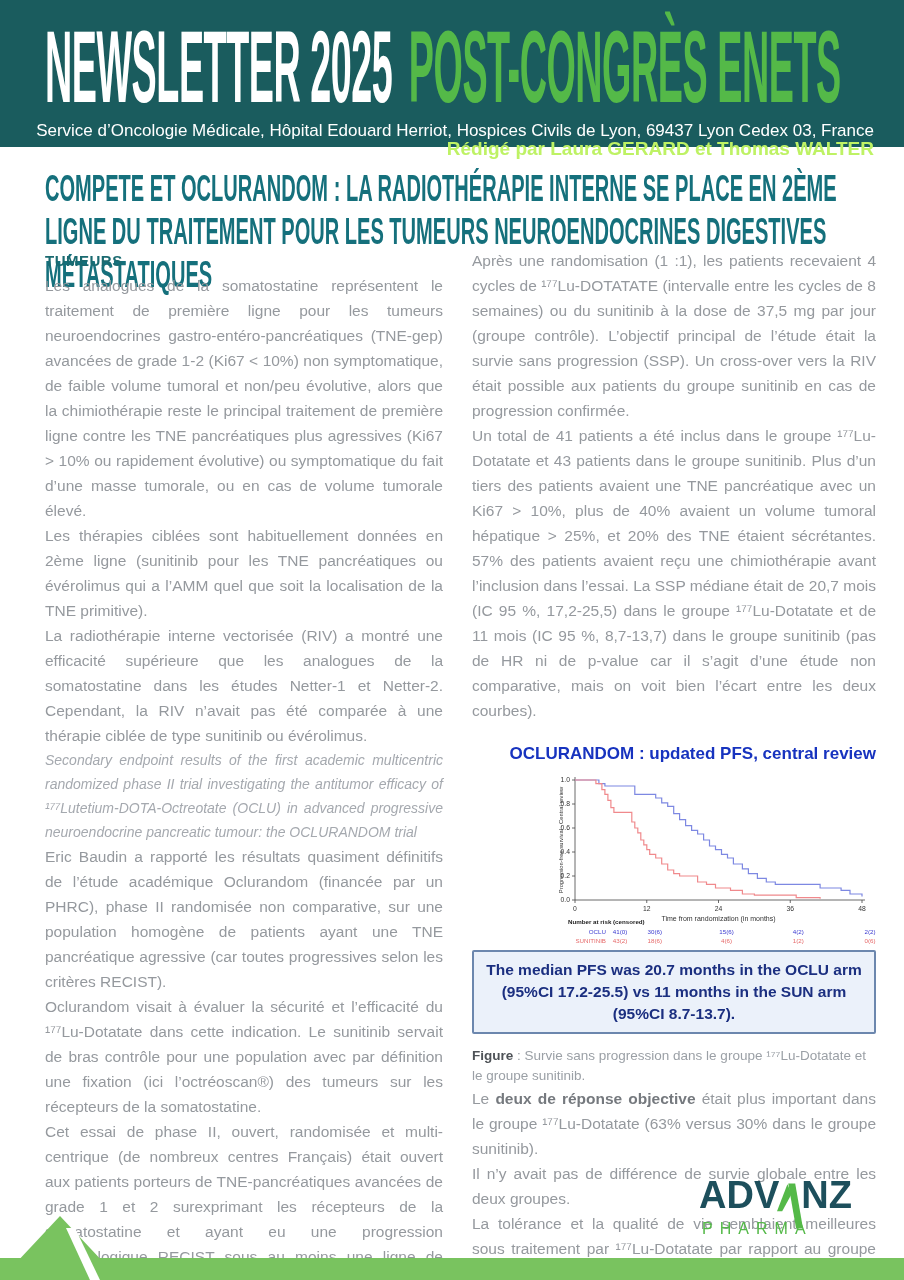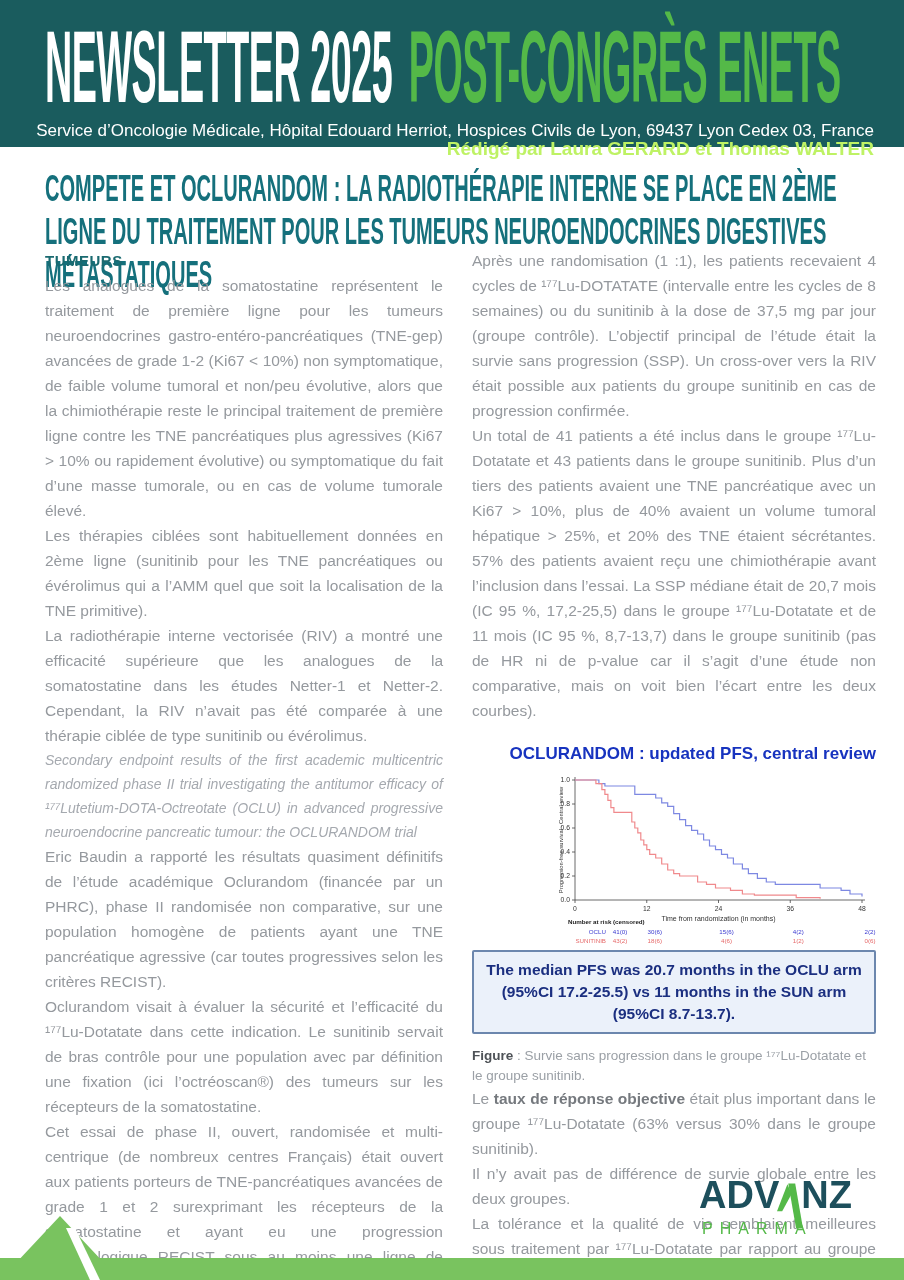--- a/index.html
+++ b/index.html
@@ -130,21 +130,21 @@
           <text x="398" y="171" text-anchor="middle" font-size="6.2" fill="#E66A6A">0(6)</text>
         </svg>
       <div class="pfs-box">The median PFS was 20.7 months in the OCLU arm (95%CI 17.2-25.5) vs 11 months in the SUN arm (95%CI 8.7-13.7).</div>
     </div>
 
     <p class="caption">
       <span class="cap-label">Figure</span><span> : Survie sans progression dans le groupe ¹⁷⁷Lu-Dotatate et le groupe sunitinib.</span>
     </p>
 
     <p class="mt-md">
-      <span>Le </span><strong style="color:#75797E;">taux de réponse objective</strong><span> était plus important dans le groupe ¹⁷⁷Lu-Dotatate (63% versus 30% dans le groupe sunitinib).</span>
+      <span>Le </span><strong style="color:#75797E;">deux de réponse objective</strong><span> était plus important dans le groupe ¹⁷⁷Lu-Dotatate (63% versus 30% dans le groupe sunitinib).</span>
     </p>
     <p>Il n’y avait pas de différence de survie globale entre les deux groupes.</p>
     <p>La tolérance et la qualité de vie semblaient meilleures sous traitement par ¹⁷⁷Lu-Dotatate par rapport au groupe sunitinib. Un patient a eu un syndrome myélodysplasique sous RIV.</p>
   </div>
 
   <div class="green-bar"></div>
 
   <svg class="corner-triangle" width="130" height="66" viewBox="0 0 130 66">
     <polygon points="0,66 60,2 120,66" fill="#79C35F"></polygon>
     <polygon points="66,14 75,14 100,66 90,66" fill="#ffffff"></polygon>

